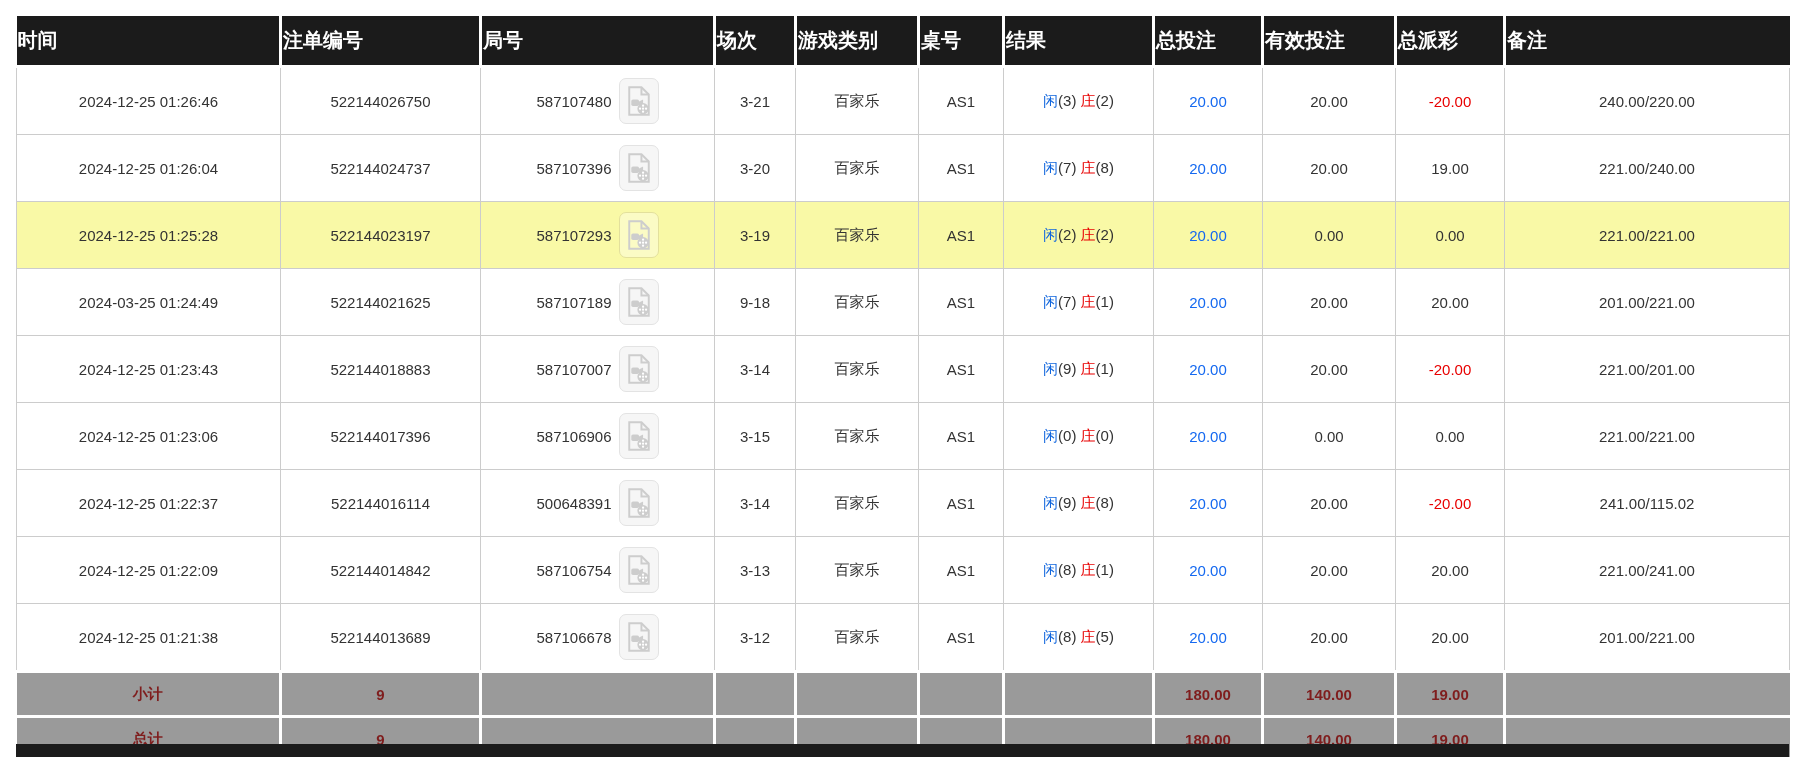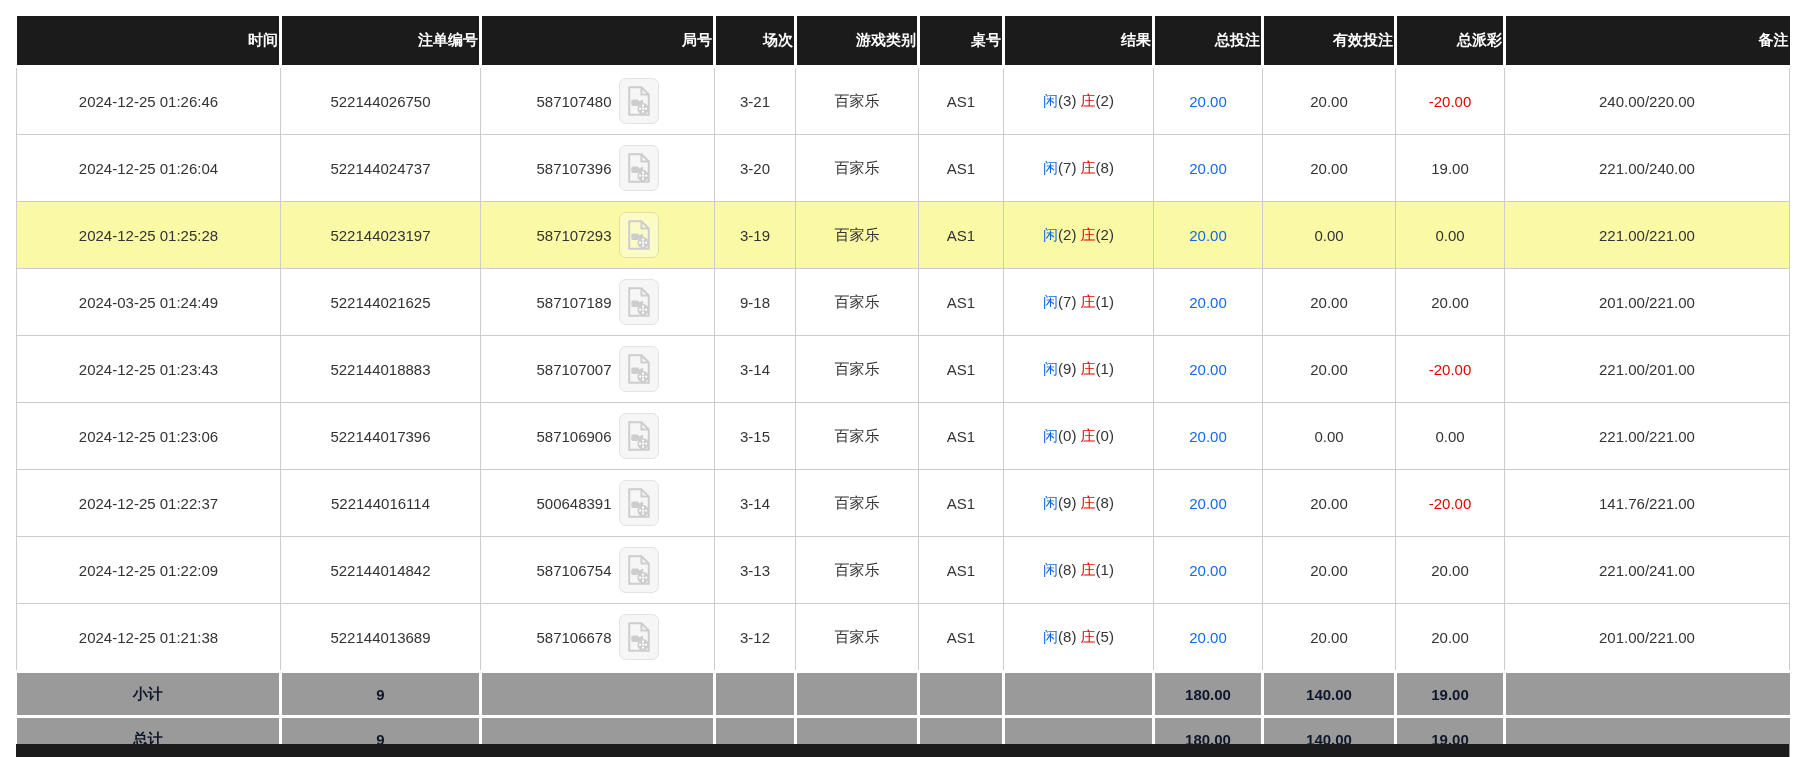--- a/index.html
+++ b/index.html
@@ -1,32 +1,32 @@
 <!DOCTYPE html>
 <html style="--header-bg: #1b1b1b; --header-text: #ffffff; --row-border: #cccccc; --highlight-bg: #f9f9a6; --summary-bg: #9a9a9a; --player-blue: #1166dd; --banker-red: #e80000; --amount-blue: #1569f0; --negative-red: #e80000;"><head>
 <meta charset="utf-8">
 <style>
   html,body{margin:0;padding:0;background:#fff;font-family:"Liberation Sans",sans-serif;}
   #screen{position:relative;width:1795px;height:757px;background:#fff;overflow:hidden;}
   table{position:absolute;left:16px;top:16px;width:1773px;table-layout:fixed;border-collapse:collapse;}
   thead th{
     background:var(--header-bg,#1b1b1b);color:var(--header-text,#fff);
-    font-size:15px;font-weight:bold;height:47px;text-align:right;
+    font-size:20px;font-weight:bold;height:47px;text-align:left;
     border:3px solid #fff;border-top:none;
   }
   thead th:first-child{border-left:none}
   thead th:last-child{border-right:none}
   tbody td{
     height:64px;border:1px solid var(--row-border,#ccc);
     font-size:15px;color:#333;text-align:center;vertical-align:middle;background:#fff;
   }
   tbody tr{cursor:pointer;}
   tbody tr.highlight td{background:var(--highlight-bg,#f9f9a6);}
   tfoot td{
-    height:40px;background:var(--summary-bg,#9a9a9a);color:#0f172a;
+    height:40px;background:var(--summary-bg,#9a9a9a);color:#7f1d1d;
     font-weight:bold;font-size:15px;text-align:center;border:3px solid #fff;
   }
   tfoot td:first-child{border-left:none}
   tfoot td:last-child{border-right:none}
   .blue{color:var(--player-blue,#1166dd);}
   .red{color:var(--banker-red,#e80000);}
   .amount-blue{color:var(--amount-blue,#1569f0);cursor:pointer;}
   td.neg{color:var(--negative-red,#e80000);}
   .round-wrap{display:inline-flex;align-items:center;gap:7px;}
   .video-btn{
@@ -279,21 +279,21 @@
                 </svg>
               </button>
             </span></td>
           <td>3-14</td>
           <td>百家乐</td>
           <td>AS1</td>
           <td><span class="blue">闲</span><span>(9)</span> <span class="red">庄</span><span>(8)</span></td>
           <td><span class="amount-blue">20.00</span></td>
           <td>20.00</td>
           <td class="neg">-20.00</td>
-          <td>141.76/221.00</td>
+          <td>241.00/115.02</td>
         </tr>
         <tr>
           <td>2024-12-25 01:22:09</td>
           <td>522144014842</td>
           <td><span class="round-wrap">
               <span>587106754</span>
               <button class="video-btn">
                 <svg width="26" height="32" viewBox="0 0 32 38">
                   <path d="M4 2 h15 l9 9 v25 h-24 z" fill="none" stroke="#cdcdcd" stroke-width="2.4"></path>
                   <path d="M19 2 v9 h9" fill="none" stroke="#cdcdcd" stroke-width="2.4"></path>

